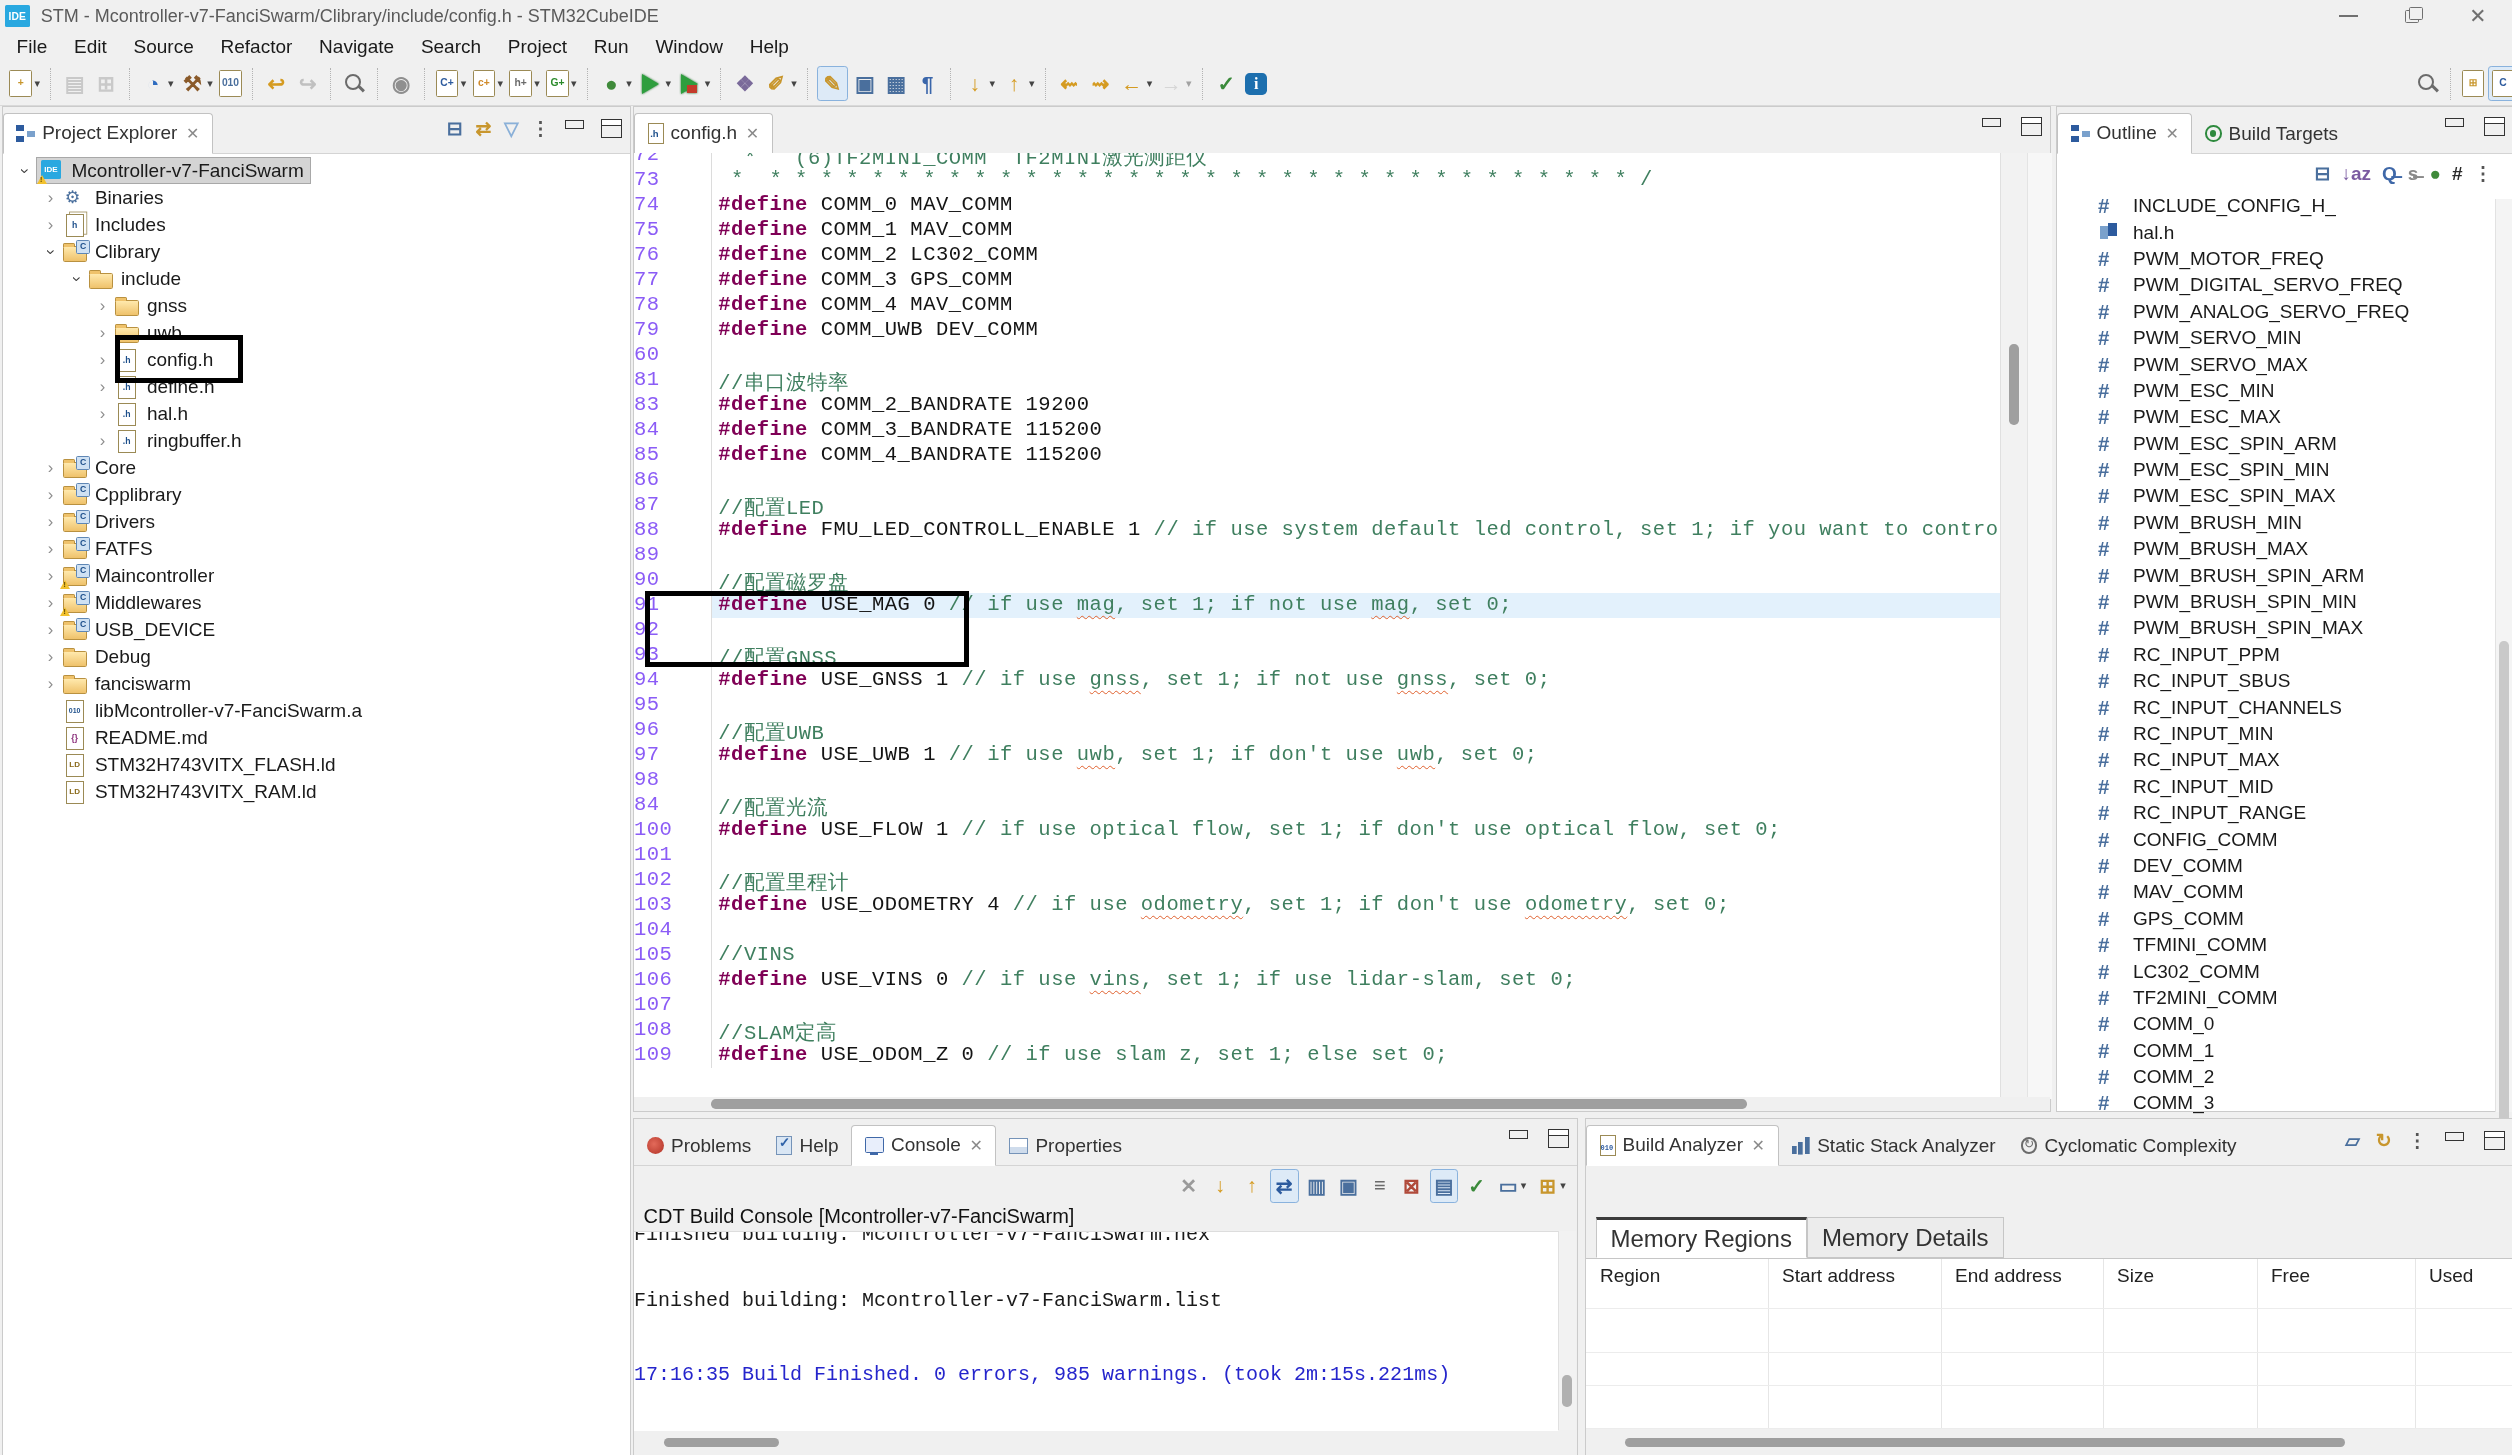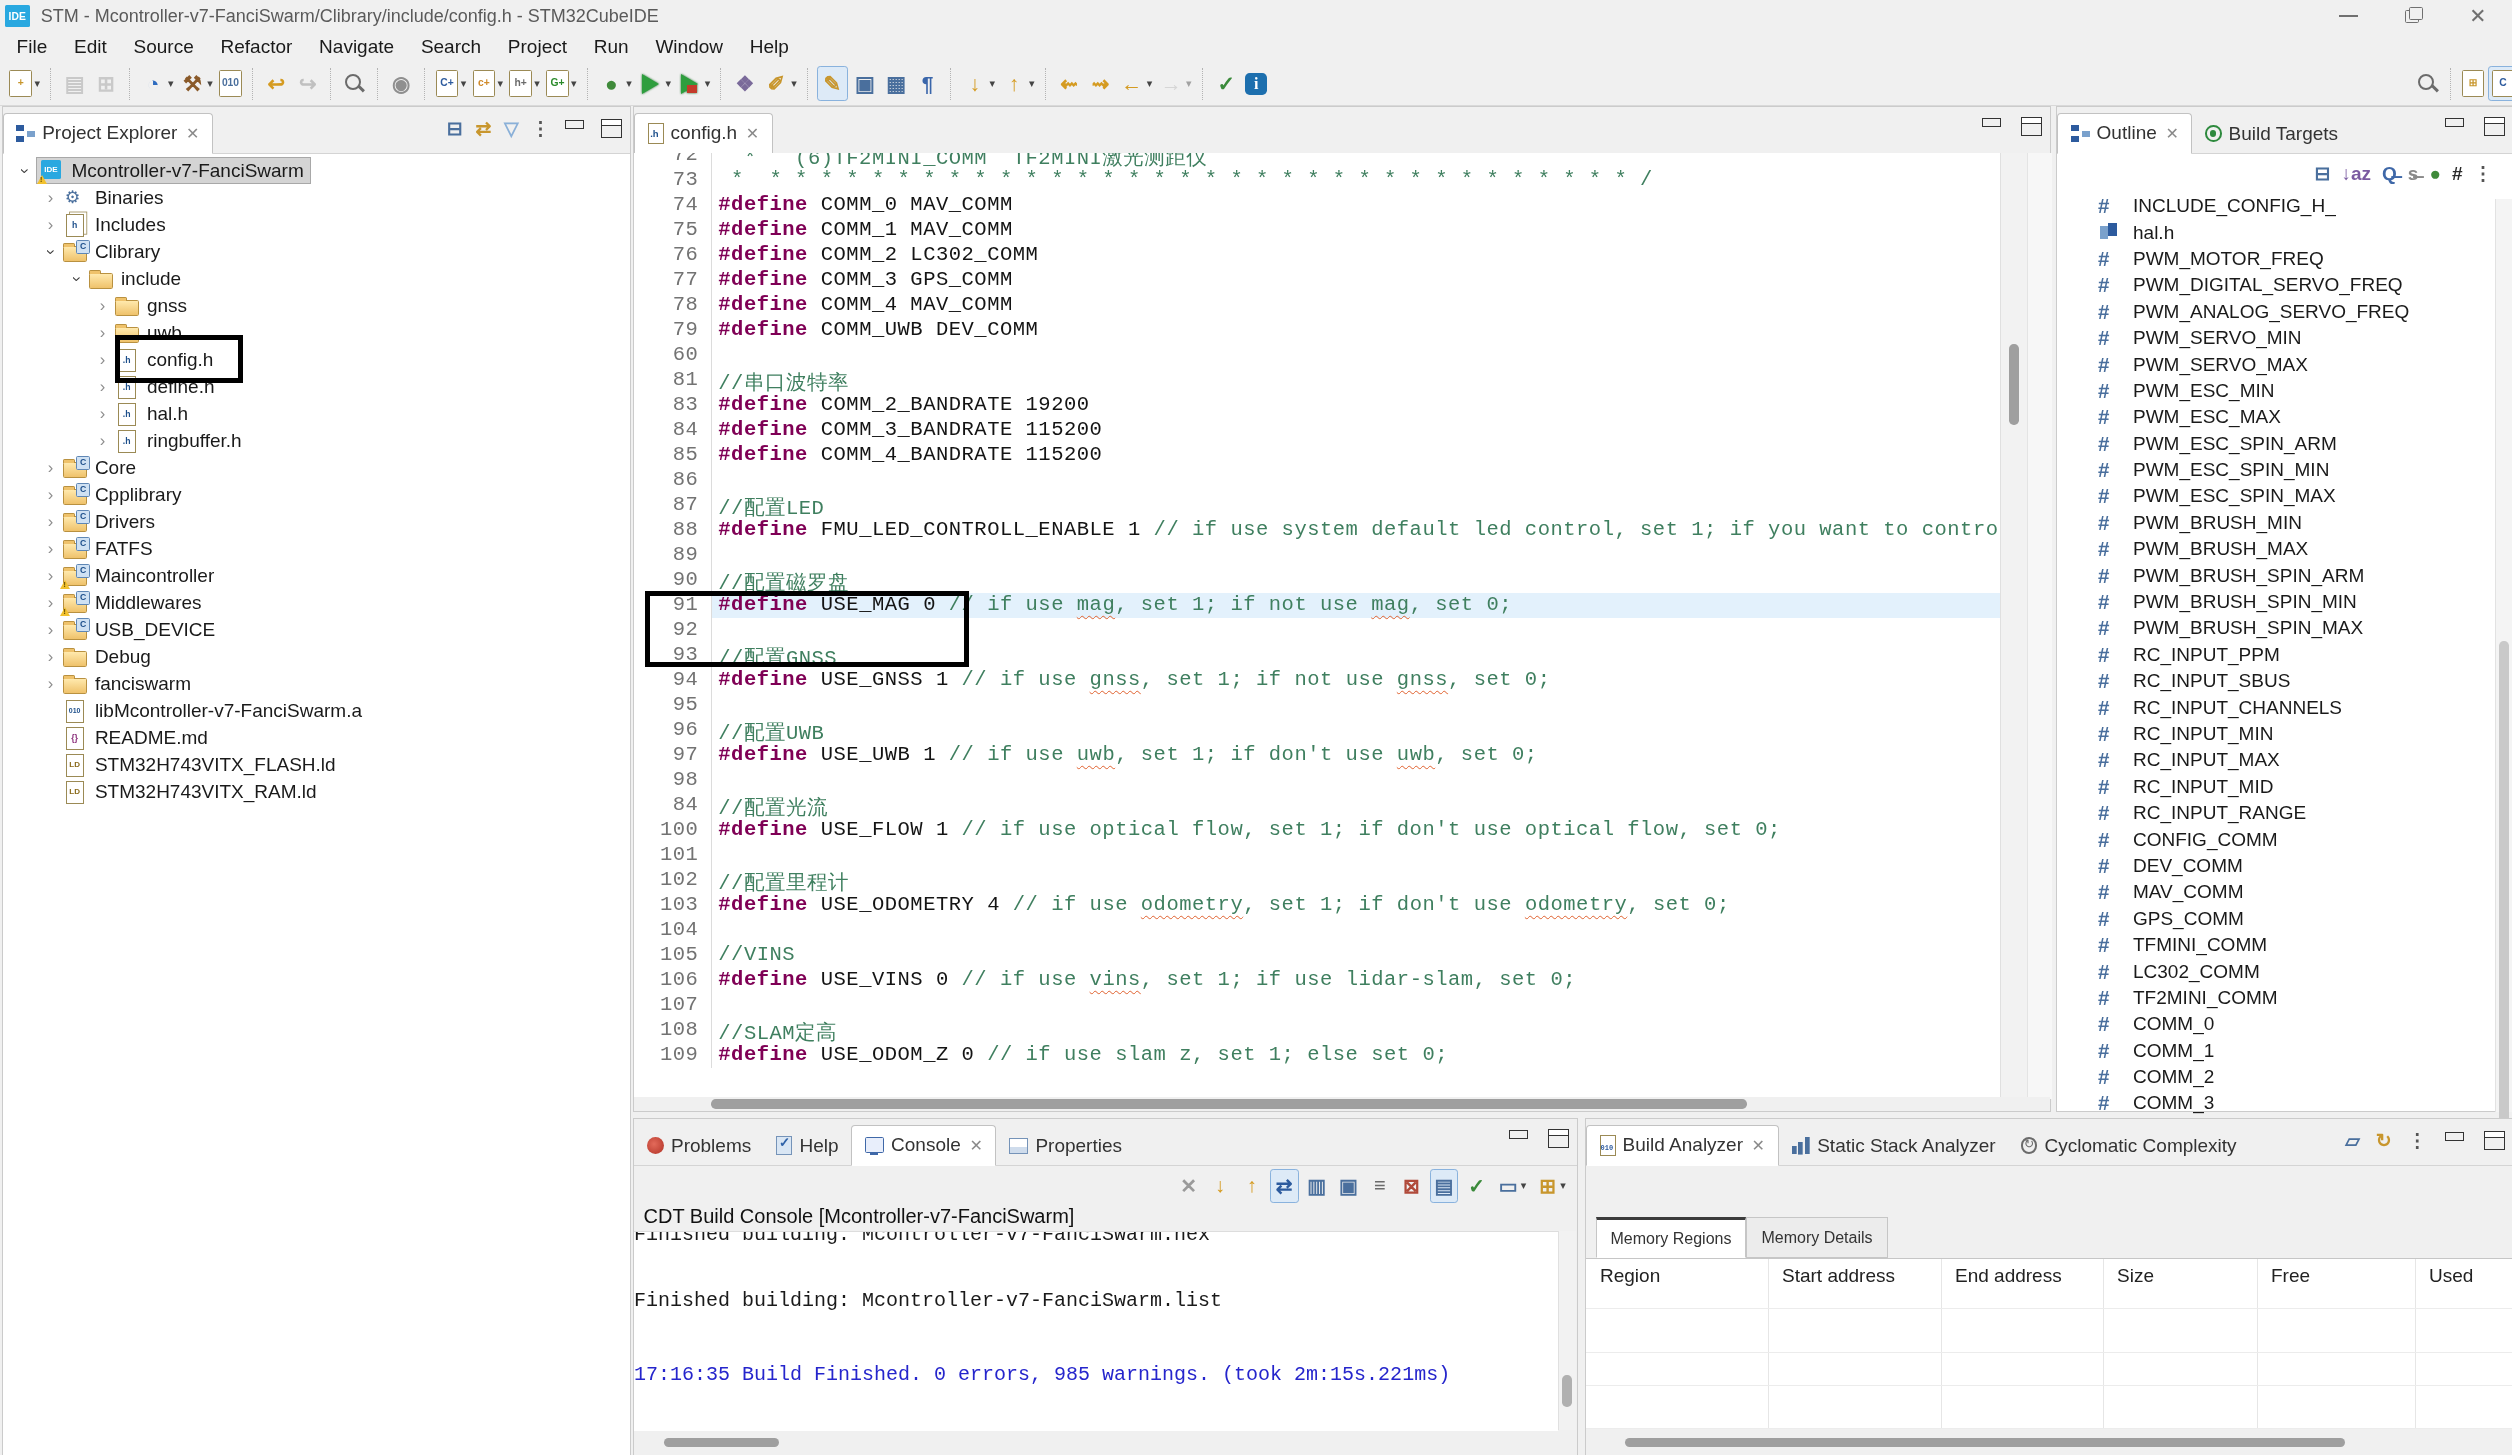--- a/index.html
+++ b/index.html
@@ -76,21 +76,21 @@
             font:bold 8.7px "Liberation Sans",sans-serif;color:#1d4f8b;text-align:center;line-height:20.5px;}
   .ti.i-proj .proj{position:absolute;left:2.4px;top:1.6px;width:20.5px;height:19px;background:#29a8e0;color:#fff;
             font:bold 8px "Liberation Sans",sans-serif;text-align:center;line-height:19px;border-radius:1.6px;}
   .ti.i-bin .gear{position:absolute;left:3.2px;top:1.6px;font-size:17.4px;color:#4a6f9d;}
   .ti.i-inc .doc{box-shadow:3.2px -2.4px 0 -0.8px #fff,3.2px -2.4px 0 0 #9b8a55;}
   
   #editor{left:633px;top:106px;width:1416px;height:1004px;background:#fff;border:0.8px solid #cbcbcb;}
   #ed-body{position:absolute;left:0;top:46px;width:1366px;height:946px;overflow:hidden;background:#fff;}
   #code-lines{margin-top:-10.3px;font-family:"Liberation Mono",monospace;font-size:20.5px;letter-spacing:0.5px;}
   .cl{height:25px;display:flex;white-space:pre;}
-  .ln{flex:none;width:77px;text-align:right;padding-right:12.6px;color:#737373;box-sizing:border-box;}
+  .ln{flex:none;width:77px;padding-right:12.6px;color:#8b5cf6;box-sizing:border-box;}
   .ct{flex:1;border-left:0.8px solid #dcdcdc;padding-left:6.3px;}
   .cl.hl .ct{background:#e3f1fc;}
   .kw{color:#7f0055;font-weight:bold;}
   .pl{color:#141414;}
   .cm{color:#3f7f5f;}
   .cmq{color:#3f7f5f;text-decoration:underline wavy #e0612e 1.2px;text-underline-offset:4.7px;}
   #ed-vsb{position:absolute;left:1366px;top:46px;width:27px;height:946px;background:#f2f2f2;border-left:0.8px solid #e0e0e0;}
   #ed-vsb .thumb{position:absolute;left:8px;top:191px;width:10.3px;height:81px;background:#9f9f9f;border-radius:4.7px;}
   #ed-ruler{position:absolute;left:1393px;top:46px;width:24px;height:946px;background:#f7f7f7;border-left:0.8px solid #e4e4e4;}
   #ed-hsb{position:absolute;left:0;top:990px;width:1416px;height:14px;background:#f0f0f0;}
@@ -118,21 +118,21 @@
             overflow:hidden;font-family:"Liberation Mono",monospace;font-size:20px;white-space:pre;}
   .conline{height:22px;}
   .conline.blue{color:#2525cc;}
   #con-vsb{position:absolute;left:924px;top:112px;width:17.4px;height:199px;background:#f2f2f2;border-left:0.8px solid #e0e0e0;}
   #con-vsb .thumb{position:absolute;left:3.2px;top:144px;width:10.3px;height:32px;background:#b0b0b0;border-radius:4.7px;}
   #con-hsb{position:absolute;left:0;top:314px;width:943px;height:19px;}
   #con-hsb .thumb{position:absolute;left:30px;top:4.7px;width:115px;height:9.5px;background:#9f9f9f;border-radius:4.7px;}
   
   #analyzer{left:1585px;top:1118px;width:927px;height:338px;background:#f0f0f0;border:0.8px solid #cbcbcb;}
   #ba-subtabs{position:absolute;left:9.5px;top:98px;height:41px;display:flex;}
-  .subtab{padding:0 14px;font-size:16px;display:flex;align-items:center;border:0.8px solid #c6c6c6;background:#ececec;color:#333;}
+  .subtab{padding:0 14px;font-size:24px;display:flex;align-items:center;border:0.8px solid #c6c6c6;background:#ececec;color:#333;}
   .subtab.active{background:#fff;border-top:3.2px solid #3c3c3c;border-bottom:0.8px solid #fff;font-weight:normal;}
   #ba-table{position:absolute;left:0px;top:139px;width:927px;height:169px;background:#fff;border-top:0.8px solid #c6c6c6;}
   .hcell{position:absolute;top:6.3px;font-size:19px;color:#222;}
   .vline{position:absolute;top:0;width:0.8px;height:169px;background:#e6e6e6;}
   .hline{position:absolute;left:0;width:927px;height:0.8px;background:#ececec;}
   #ba-hsb{position:absolute;left:0;top:314px;width:927px;height:19px;}
   #ba-hsb .thumb{position:absolute;left:39px;top:4.7px;width:720px;height:9.5px;background:#9f9f9f;border-radius:4.7px;}
   
   .tab-ic{display:inline-block;position:relative;width:20.5px;height:20.5px;flex:none;}
   .tab-ic.problems{background:radial-gradient(circle at 7px 7px,#e36a5a,#b03226);border-radius:50%;width:17.4px;height:17.4px;}

